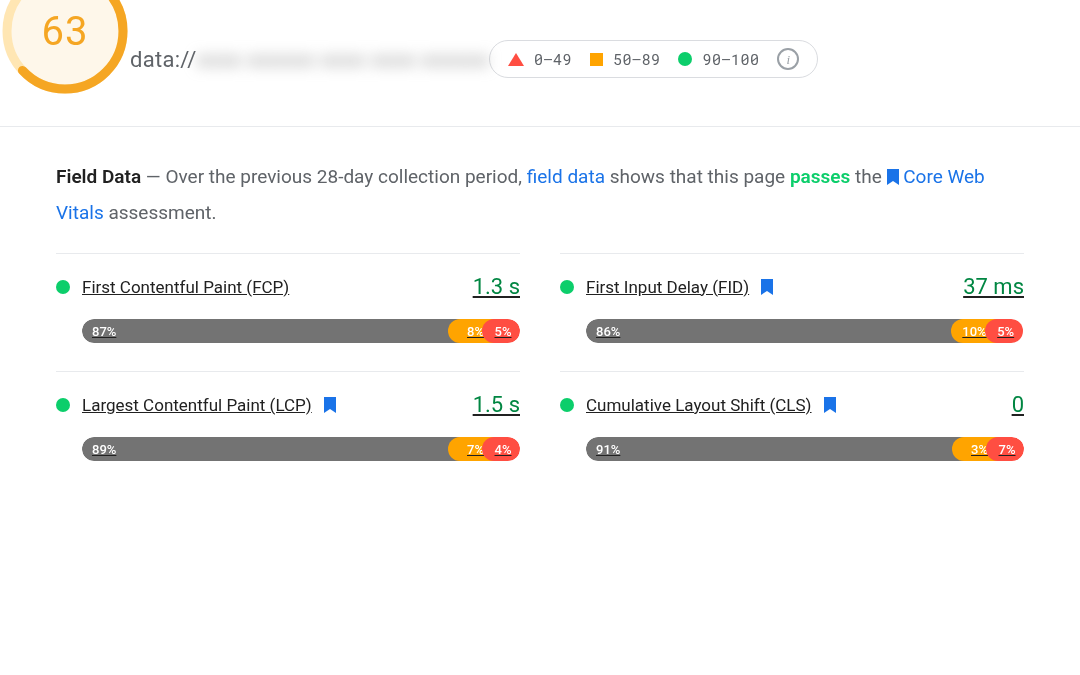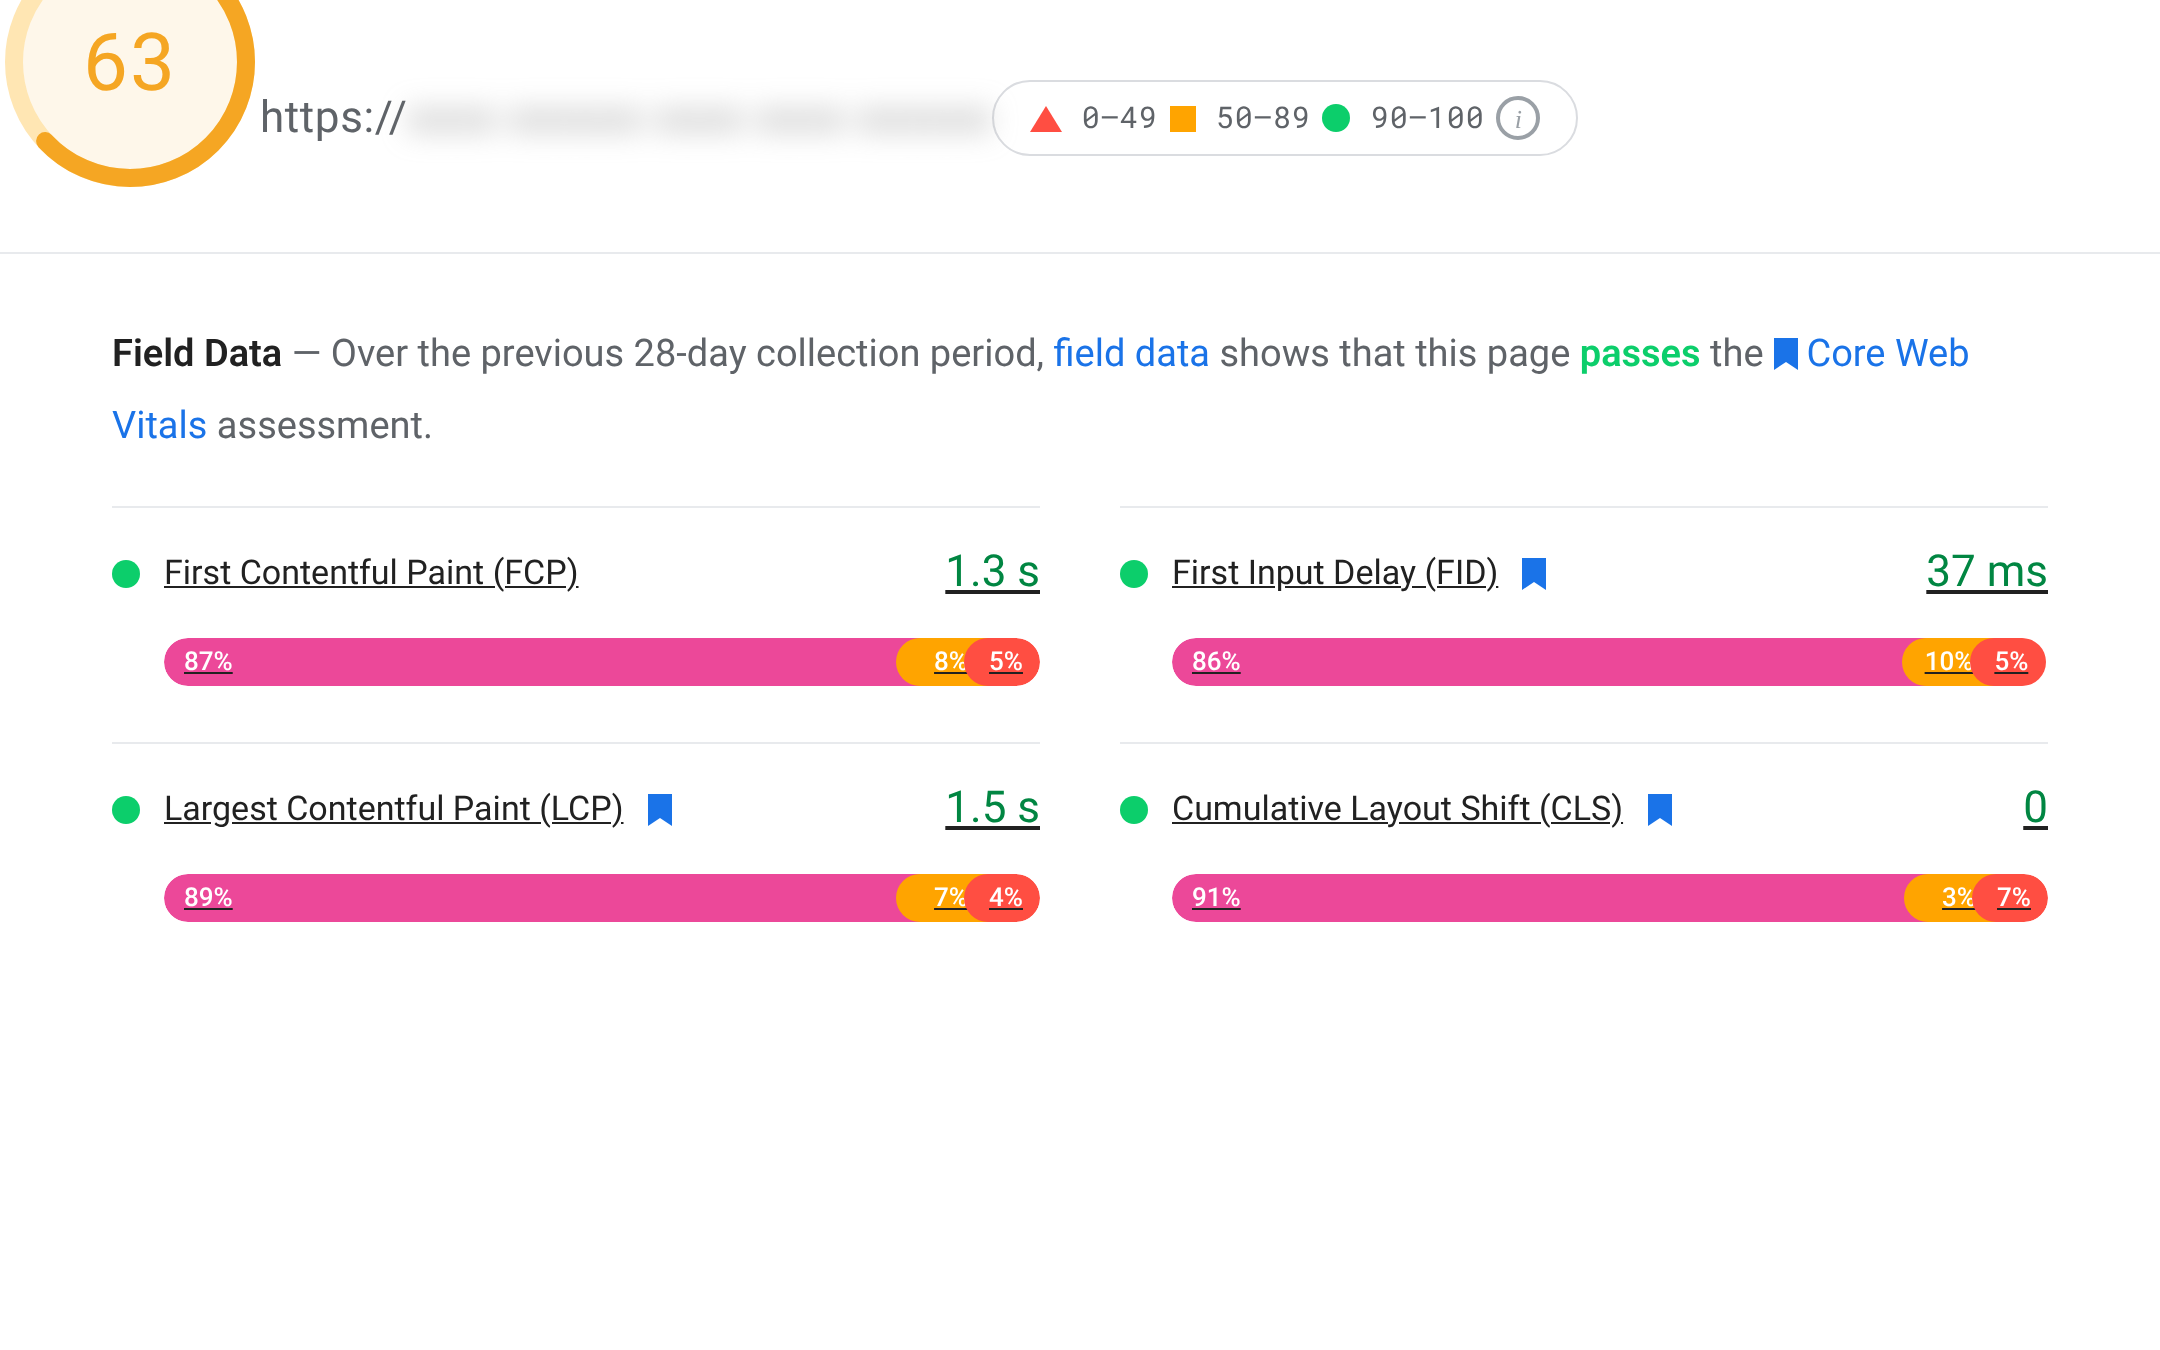--- a/index.html
+++ b/index.html
@@ -53,21 +53,21 @@
     color: #999;
     user-select: none;
   }
   .legend-pill {
     margin-top: 22px;
     border: 1px solid #dadce0;
     border-radius: 999px;
     padding: 7px 18px;
     display: flex;
     align-items: center;
-    gap: 6px;
+    gap: 18px;
     font-size: 15px;
     color: #5f6368;
     font-family: "Roboto Mono", Menlo, monospace;
     letter-spacing: .5px;
   }
   .legend-group { display: flex; align-items: center; gap: 10px; }
   .tri-poor {
     width: 0; height: 0;
     border-left: 8px solid transparent;
     border-right: 8px solid transparent;
@@ -152,40 +152,40 @@
     border-radius: 12px;
     overflow: hidden;
     font-size: 13px;
     color: #fff;
     font-weight: 500;
   }
   .seg {
     display: flex; align-items: center;
     padding: 0 10px;
   }
-  .seg.good  { background: #ec4899; border-radius: 12px 0 0 12px; }
+  .seg.good  { background: #737373; border-radius: 12px 0 0 12px; }
   .seg.avg   { background: #ffa400; border-radius: 12px 0 0 12px; margin-left: -12px; padding-left: 16px; justify-content: flex-end; }
   .seg.poor  { background: #ff4e42; border-radius: 12px; margin-left: -12px; padding-left: 14px; justify-content: center; min-width: 38px; }
   .seg.avg   { min-width: 46px; }
 </style>
 </head>
 <body>
 
 <div class="top">
   <div class="gauge-wrap">
     <div class="gauge-bg-fill"></div>
     <svg viewBox="0 0 130 130">
       <circle cx="65" cy="65" r="58" fill="none" stroke="#ffe6b3" stroke-width="9"></circle>
       <circle id="gauge-arc" cx="65" cy="65" r="58" fill="none" stroke="#f5a623" stroke-width="9" stroke-linecap="round" stroke-dasharray="364.4" stroke-dashoffset="134.8"></circle>
     </svg>
     <div class="gauge-score">63</div>
   </div>
 
   <div class="url-line">
-    <span>https://</span>
+    <span>data://</span>
     <span class="blurred">xxxx xxxxxx xxxx xxxx xxxxxx</span>
   </div>
 
   <div class="legend-pill">
     <span class="legend-group">
       <span class="tri-poor"></span>
       <span>0–49</span>
     </span>
     <span class="legend-group">
       <span class="sq-avg"></span>

